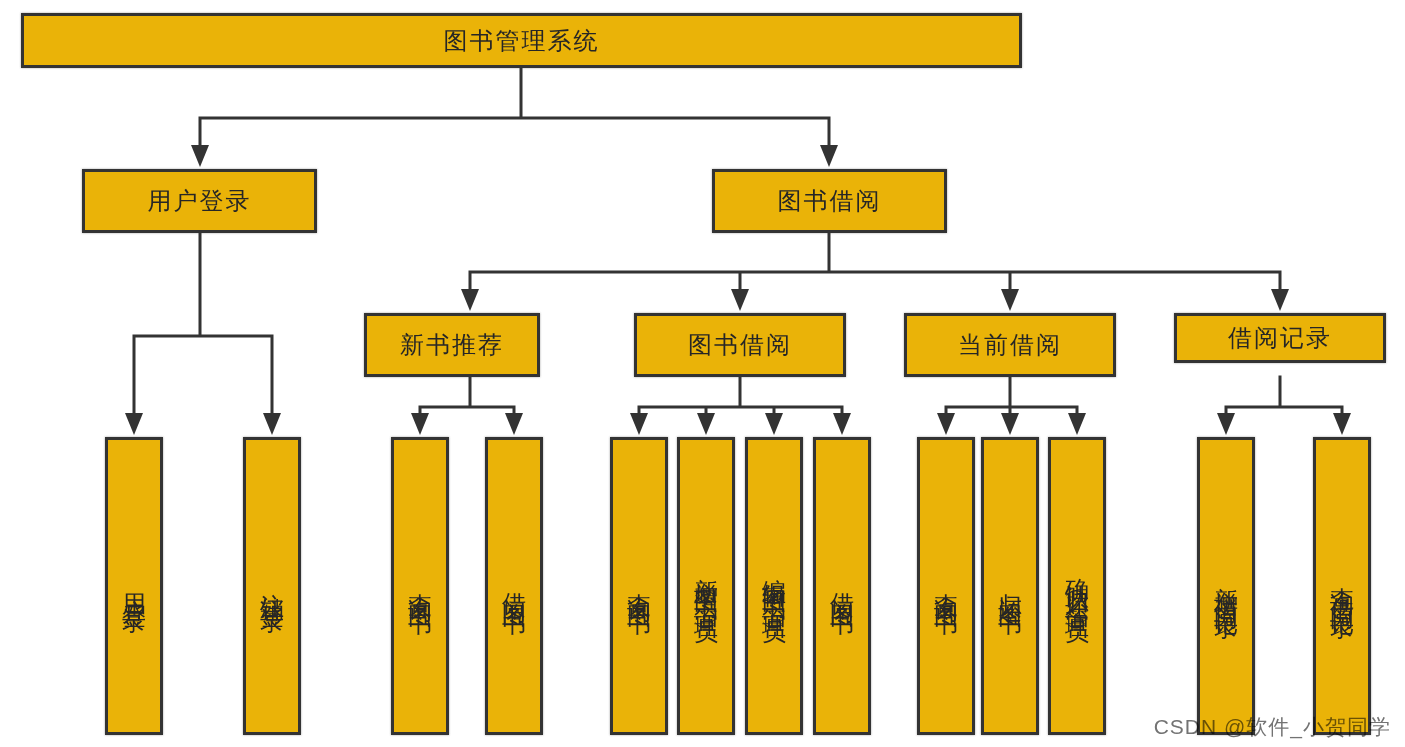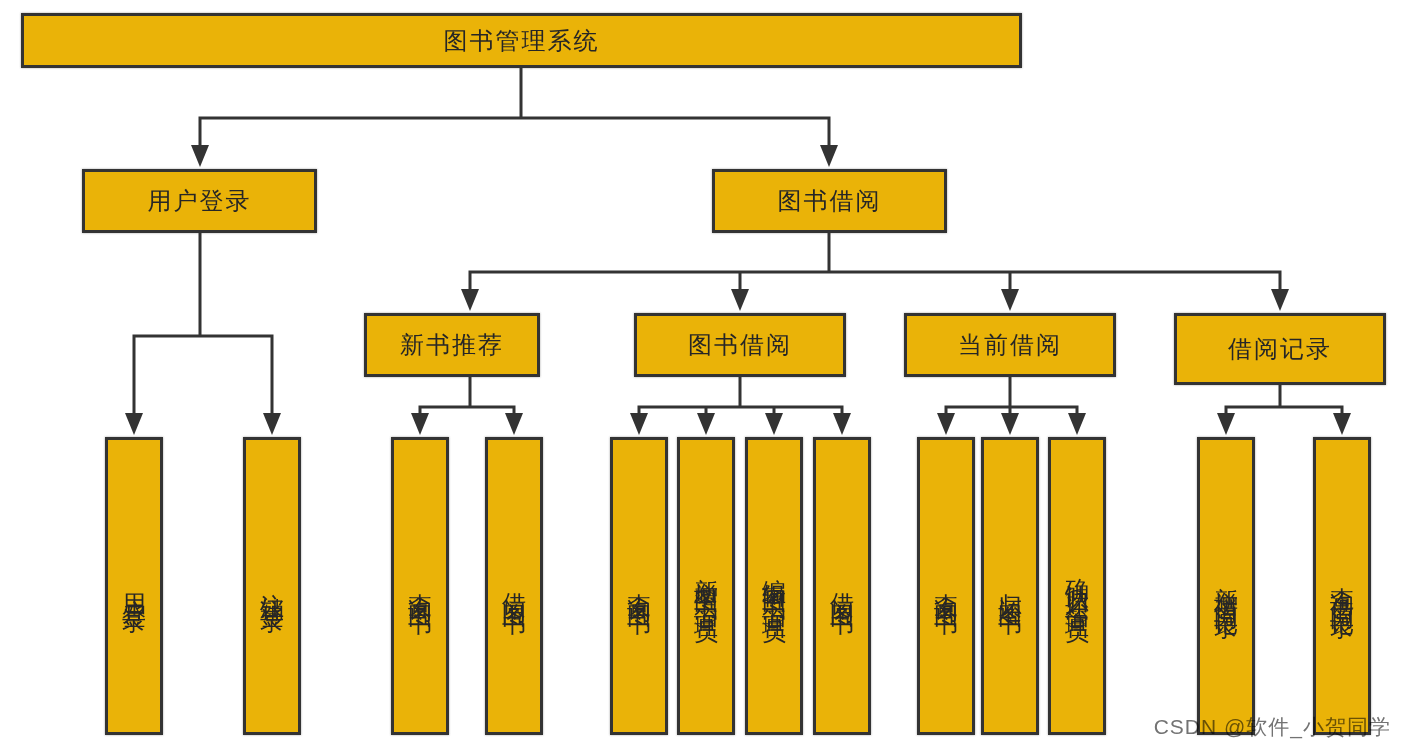--- a/index.html
+++ b/index.html
@@ -108,21 +108,21 @@
 
   <div class="box hbox" style="left:364px;top:313px;width:176px;height:64px">
     <span>新书推荐</span>
   </div>
   <div class="box hbox" style="left:634px;top:313px;width:212px;height:64px">
     <span>图书借阅</span>
   </div>
   <div class="box hbox" style="left:904px;top:313px;width:212px;height:64px">
     <span>当前借阅</span>
   </div>
-  <div class="box hbox" style="left:1174px;top:313px;width:212px;height:72px">
+  <div class="box hbox" style="left:1174px;top:313px;width:212px;height:50px">
     <span>借阅记录</span>
   </div>
 
   <div class="box leaf" style="left:105px;top:437px;width:58px;height:298px">
     <span>用户登录</span>
   </div>
   <div class="box leaf" style="left:243px;top:437px;width:58px;height:298px">
     <span>注销登录</span>
   </div>
   <div class="box leaf" style="left:391px;top:437px;width:58px;height:298px">

